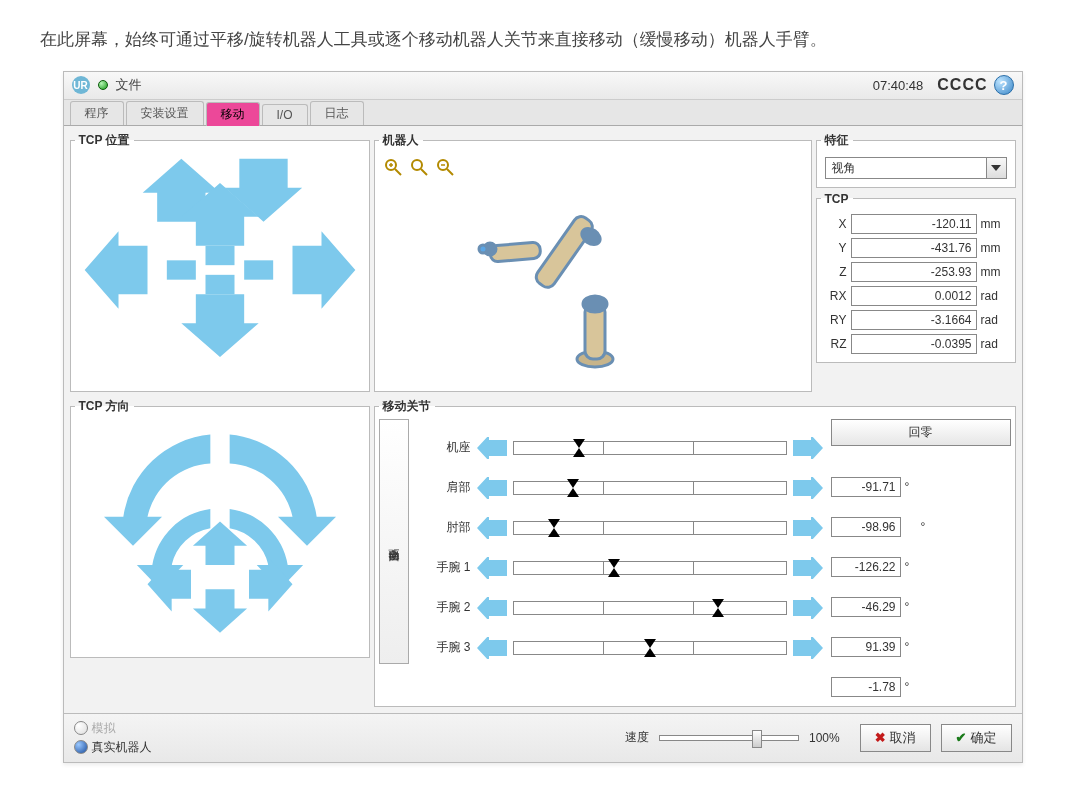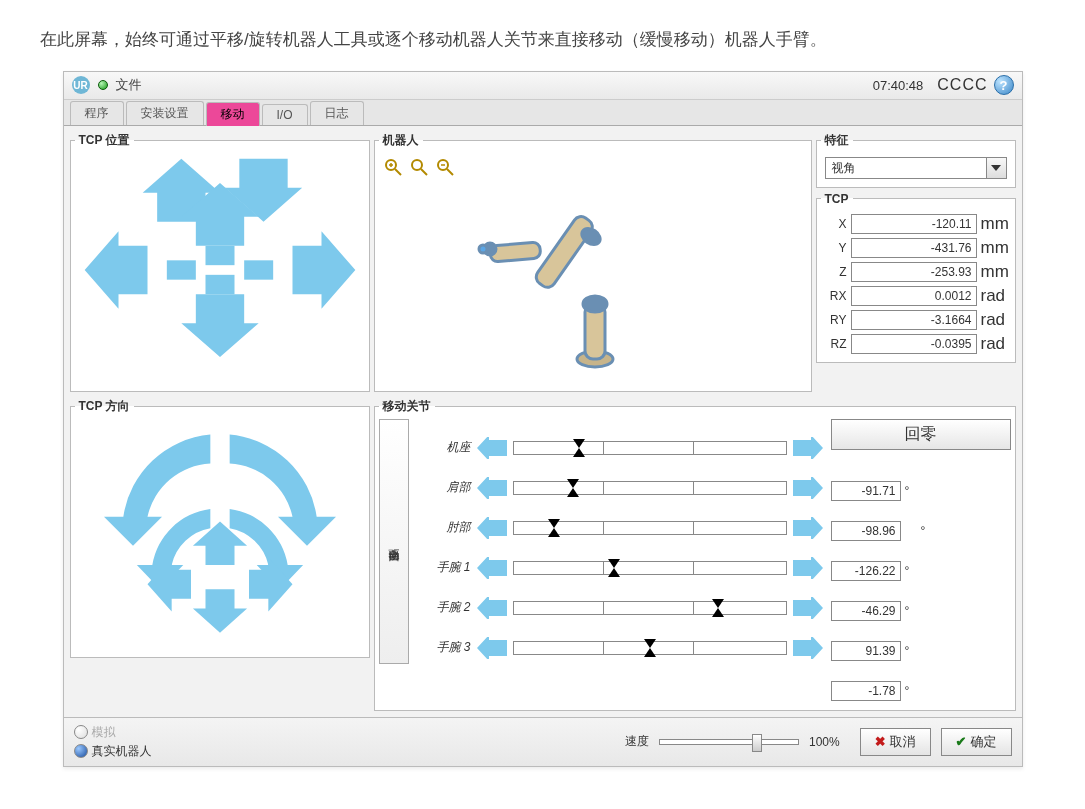--- a/index.html
+++ b/index.html
@@ -25,21 +25,21 @@
     height: 28px;
     padding: 0 8px;
     background: linear-gradient(#f8f8f8, #e9e9e9);
     border-bottom: 1px solid #ccc;
   }
   .logo { width: 18px; height: 18px; background: #6fb7d6; border-radius: 9px; display:flex; align-items:center; justify-content:center; color:#fff; font-size:10px; font-weight:bold; }
   .led-green { width: 10px; height: 10px; background: radial-gradient(circle at 30% 30%, #b4f5b4, #1a9a1a); border-radius: 50%; margin: 0 8px; border:1px solid #0a5a0a; }
   .filemenu { font-size: 13px; color:#444; }
   .titlebar-spacer { flex: 1; }
   .clock { font-size: 13px; margin-right: 14px; }
-  .cccc { font-weight: normal; letter-spacing: 1px; font-size: 16px; margin-right: 6px; }
+  .cccc { font-weight: bold; letter-spacing: 1px; font-size: 16px; margin-right: 6px; }
   .help-icon {
     width: 20px; height: 20px; border-radius: 50%;
     background: radial-gradient(circle at 30% 30%, #bde4ff, #3b87c8);
     color: #fff; font-weight: bold; display:flex; align-items:center; justify-content:center;
     font-size: 13px; border:1px solid #2a6ea8;
   }
   .tabs {
     display: flex;
     align-items: flex-end;
     height: 26px;
@@ -110,21 +110,21 @@
   .freedrive-btn {
     width: 30px; height: 245px;
     border: 1px solid #aaa;
     background: linear-gradient(#fff,#eee);
     writing-mode: vertical-rl;
     text-orientation: upright;
     font-size: 11px;
     display:flex; align-items:center; justify-content:center;
     cursor:pointer;
   }
-  .joint-rows { flex:1; display:flex; flex-direction:column; gap:10px; padding-top:14px;font-style:italic;}
+  .joint-rows { flex:1; display:flex; flex-direction:column; gap:10px; padding-top:14px;}
   .joint-row { display:flex; align-items:center; gap:6px; height:30px;}
   .joint-label { width:56px; text-align:right; font-size:12px; }
   .jog-arrow {
     width: 30px; height: 22px;
     cursor:pointer;
   }
   .joint-slider {
     flex: 1;
     height: 14px;
     border: 1px solid #888;
@@ -181,28 +181,28 @@
     background:linear-gradient(#f8f8f8,#ddd);
     display:flex; align-items:center; justify-content:center;
   }
   .tcp-coords { }
   .coord-row { display:flex; align-items:center; gap:4px; margin:4px 4px; }
   .coord-label { width:22px; text-align:right; font-size:12px; font-weight:normal;}
   .coord-value {
     flex:1; border:1px solid #888; background:#fff;
     text-align:right; padding:2px 4px; font-size:12px;
   }
-  .coord-unit { width:26px; font-size:17px; }
+  .coord-unit { width:26px; font-size:12px; }
   .home-btn {
     display:block;
     text-align:center;
     border:1px solid #888;
     background:linear-gradient(#fff,#e6e6e6);
     padding:4px;
-    font-size:16px;
+    font-size:12px;
     cursor:pointer;
   }
   .rotate-pad { position:relative; width:100%; height:100%; }
   .footer {
     display:flex;
     align-items:center;
     padding:6px 10px;
     border-top:1px solid #bbb;
     background:linear-gradient(#f4f4f4,#e8e8e8);
     gap:10px;

